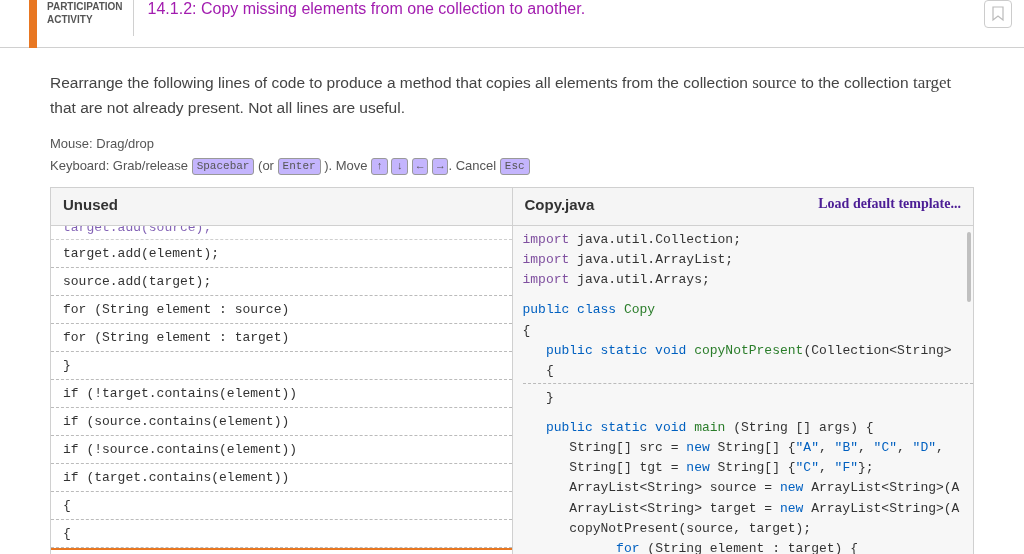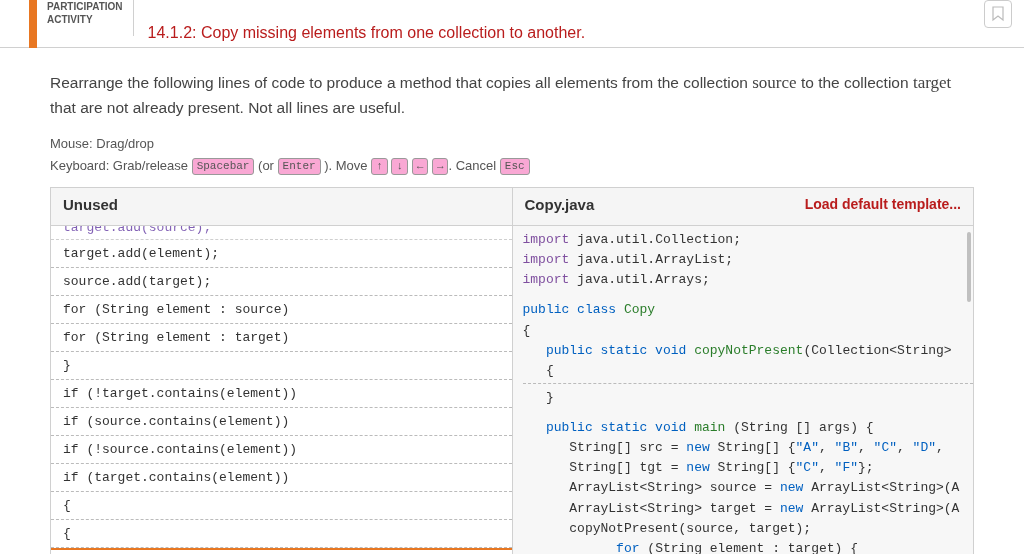--- a/index.html
+++ b/index.html
@@ -1,35 +1,35 @@
 <!DOCTYPE html>
 <html><head>
 <meta charset="utf-8">
 <style>
   * { box-sizing: border-box; margin: 0; padding: 0; }
   body { font-family: Arial, Helvetica, sans-serif; background: #fff; width: 1024px; height: 554px; overflow: hidden; }
   .header { display: flex; border-bottom: 1px solid #d0d0d0; height: 48px; padding-left: 29px; }
   .orange-bar { width: 8px; height: 48px; background: #e87722; }
   .activity-label { font-size: 10px; color: #555; font-weight: 600; padding: 0 10px; line-height: 1.3; }
   .divider-v { width: 1px; height: 36px; background: #d0d0d0; }
-  .title { font-size: 16px; color: #b91c1c; padding-left: 14px; font-weight: 400; margin-top: 24px; }
+  .title { font-size: 16px; color: #a21caf; padding-left: 14px; font-weight: 400; }
   .bookmark-box { margin-left: auto; margin-right: 12px; width: 28px; height: 28px; border: 1px solid #ccc; border-radius: 4px; display: flex; align-items: center; justify-content: center; }
   .bookmark-icon svg { display: block; }
 
   .content { padding: 22px 50px 0 50px; }
   .instructions { font-size: 15.5px; color: #444; line-height: 1.5; }
   .instructions .mono { font-family: Liberation Serif, serif; font-size: 17px; }
 
   .hints { margin-top: 14px; font-size: 13px; color: #555; line-height: 1.7; }
-  .key { display: inline-block; border: 1px solid #999; border-radius: 3px; padding: 0 4px; font-family: "Courier New", monospace; font-size: 11px; background: #f9a8d4; line-height: 15px; vertical-align: 1px; }
+  .key { display: inline-block; border: 1px solid #999; border-radius: 3px; padding: 0 4px; font-family: "Courier New", monospace; font-size: 11px; background: #c4b5fd; line-height: 15px; vertical-align: 1px; }
 
   .panels { display: flex; gap: 0; margin-top: 10px; }
   .panel { flex: 1; border: 1px solid #d0d0d0; }
   .panel-header { display: flex; align-items: flex-start; justify-content: space-between; padding: 8px 12px; font-weight: 700; font-size: 15px; color: #333; background: #f5f5f5; border-bottom: 1px solid #d0d0d0; min-height: 38px; }
-  .load-link { color: #b91c1c; font-weight: 700; font-size: 14px; cursor: pointer; }
+  .load-link { color: #4c1d95; font-weight: 700; font-size: 14px; cursor: pointer; font-family: Liberation Serif, serif; }
 
   .unused-body { padding: 0; overflow-y: hidden; height: 330px; position: relative; }
   .unused-top-peek { font-family: "Courier New", monospace; font-size: 13px; color: #4c1d95; padding: 0 12px 4px 12px; border-bottom: 1px dashed #bbb; margin-top: -6px; opacity: 0.7; }
   .code-line { font-family: "Courier New", monospace; font-size: 13px; color: #333; padding: 6px 12px; border-bottom: 1px dashed #bbb; cursor: grab; }
   .orange-underline { height: 2px; background: #e87722; margin: 0; position: relative; top: 0; }
 
   .code-body { padding: 4px 0 0 10px; height: 330px; overflow-y: hidden; position: relative; background: #f7f7f7; font-family: "Courier New", monospace; font-size: 13px; line-height: 1.55; color: #333; }
   .code-body .line { white-space: pre; }
   .code-body .dashed { border-bottom: 1px dashed #bbb; margin: 2px 0 4px 0; }
 

